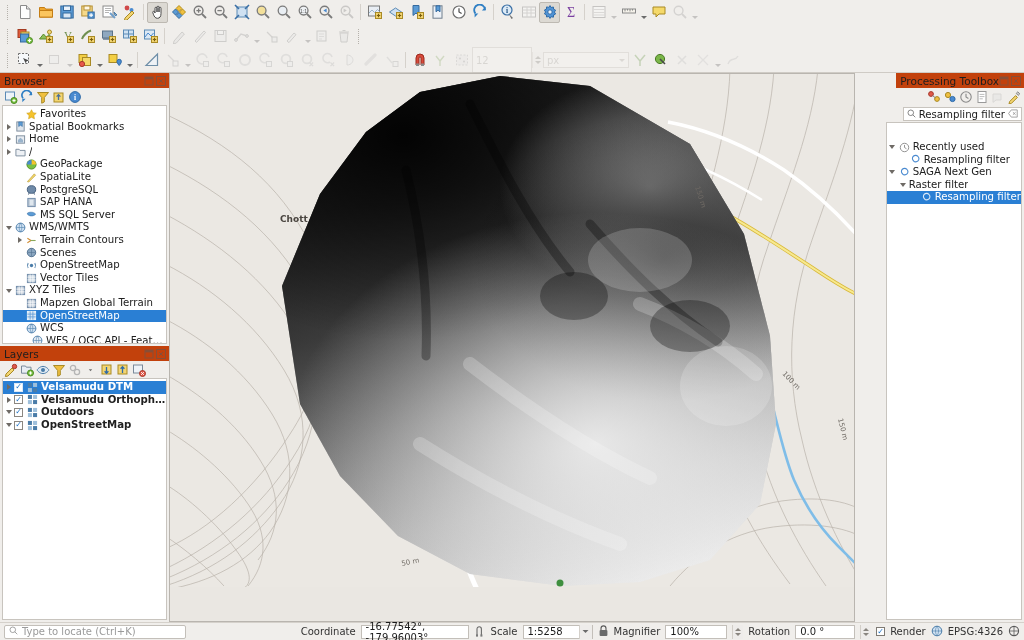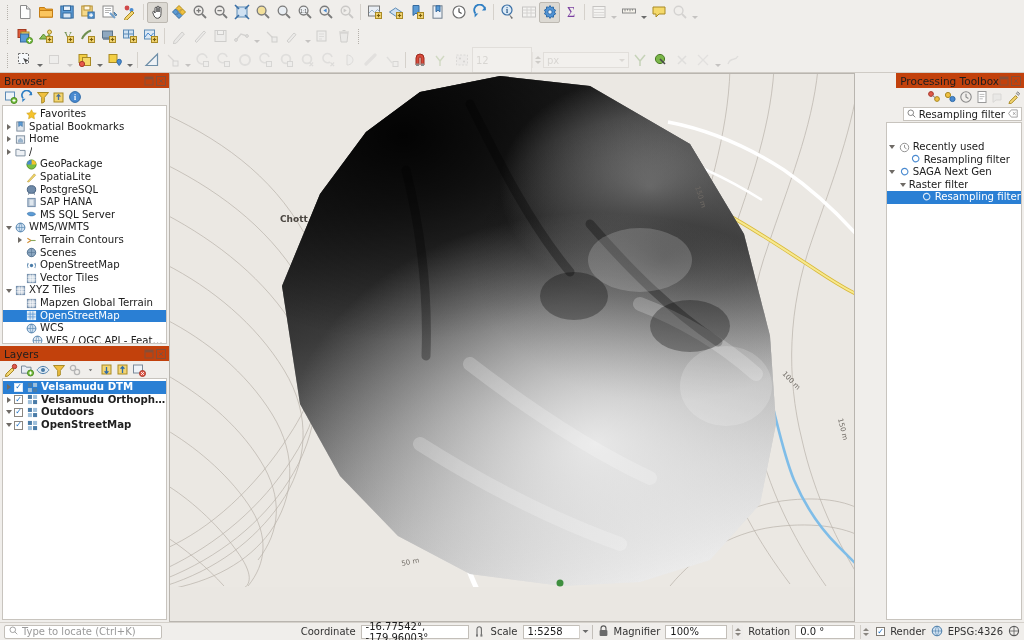--- a/index.html
+++ b/index.html
@@ -116,21 +116,21 @@
   
   .mapwrap { flex:1 1 auto; position:relative; border:1px solid #b9b5af; background:#eae7e2; overflow:hidden; min-width:0; }
   .map { position:absolute; inset:0; overflow:hidden; background:#ebe8e3; }
 
   
   .statusbar {
     height:18px; flex:0 0 18px; background:#f0eeeb; border-top:1px solid #d5d1cb;
     display:flex; align-items:center; padding:0 4px; gap:5px; font-size:10px; color:#3a3a3a;
   }
   .locator {
-    width:158px; height:14px; border:1px solid #c3bfb9; background:#fff; border-radius:2px;
+    width:182px; height:14px; border:1px solid #c3bfb9; background:#fff; border-radius:2px;
     display:flex; align-items:center; gap:4px; padding:0 4px; color:#9a9a9a; font-size:10px;
   }
   .sb-field {
     height:14px; border:1px solid #c3bfb9; background:#fff; display:flex; align-items:center;
     padding:0 4px; font-size:10px; color:#1a1a1a;
   }
   .sb-label { font-size:10px; color:#333; }
   .sb-combo-arrow { width:13px; height:14px; border-left:1px solid #d4d0ca; background:#eeecea;
       display:flex; align-items:center; justify-content:center; }
   .sb-check { width:9px; height:9px; border:1px solid #7e7a74; background:#fff;

